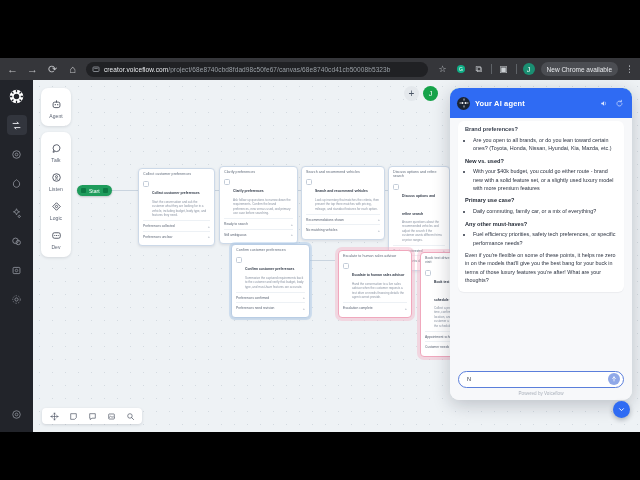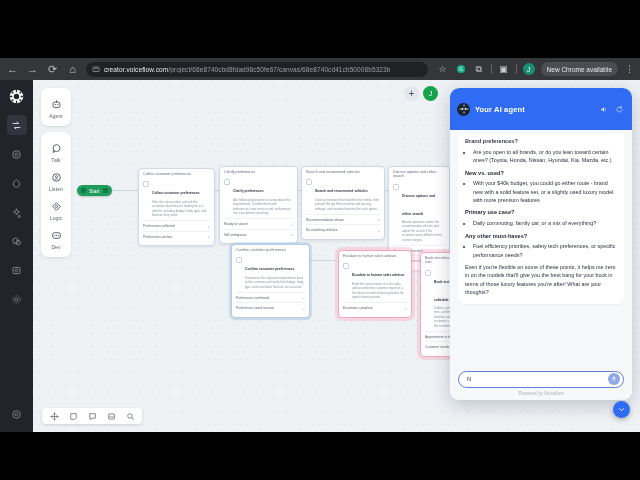--- a/index.html
+++ b/index.html
@@ -126,21 +126,21 @@
   .ct-ico { width: 10px; height: 10px; color: #4a5261; display: flex; align-items: center; justify-content: center; }
 
   
   .chat {
     position: absolute; right: 8px; top: 8px; width: 182px; height: 312px;
     background: #f7f8fa; border-radius: 9px; box-shadow: 0 5px 18px rgba(16,24,40,.22);
     display: flex; flex-direction: column; overflow: hidden;
   }
   .chat-accent { position: absolute; right: 8px; top: 8px; width: 182px; height: 34px; border-radius: 9px 9px 0 0; background: #2bb673; }
   .chat-head {
-    position: relative; height: 42px; background: #2f6bf3; border-radius: 9px 9px 0 0;
+    position: relative; height: 30px; background: #2f6bf3; border-radius: 9px 9px 0 0;
     display: flex; align-items: center; padding: 0 7px; gap: 5px; z-index: 2;
   }
   .chat-logo { width: 13px; height: 13px; border-radius: 50%; background: #1b2433; display: flex; align-items: center; justify-content: center; }
   .chat-title { flex: 1; color: #fff; font-size: 7.5px; font-weight: bold; letter-spacing: .15px; }
   .chat-hico { width: 11px; height: 11px; color: #dbe6ff; display: flex; align-items: center; justify-content: center; }
 
   .chat-scroll { flex: 1; position: relative; overflow: hidden; padding: 3px 8px 0; }
   .bubble { background: #fff; border-radius: 6px; padding: 5px 7px 7px; box-shadow: 0 1px 1px rgba(16,24,40,.05); }
   .msg-h { font-size: 5.6px; font-weight: bold; color: #1d2430; margin: 5px 0 2.5px; line-height: 1.3; }
   .msg-h.clipped { margin-top: 0; color: #3b4250; }

